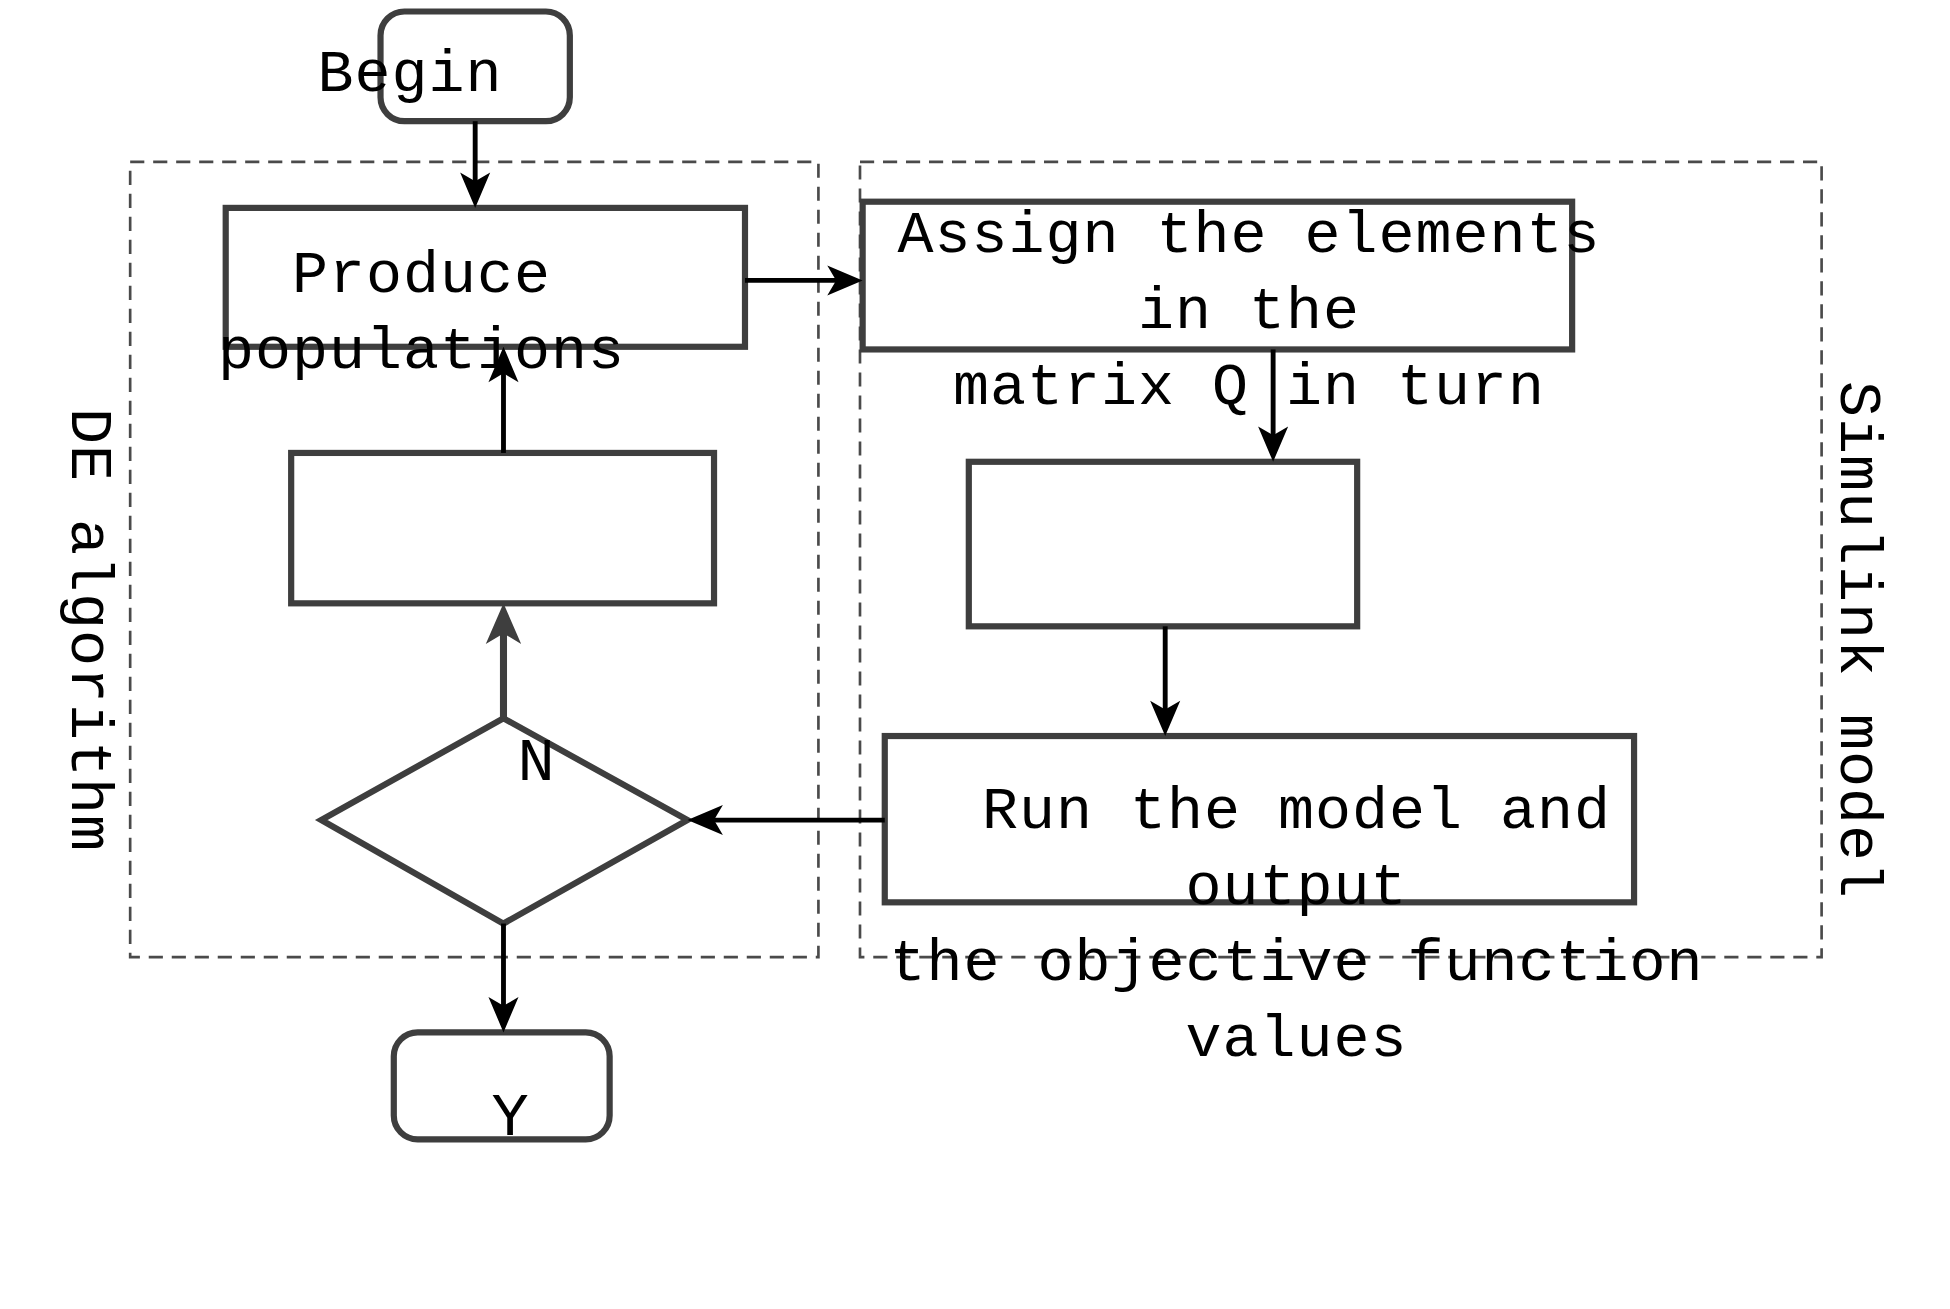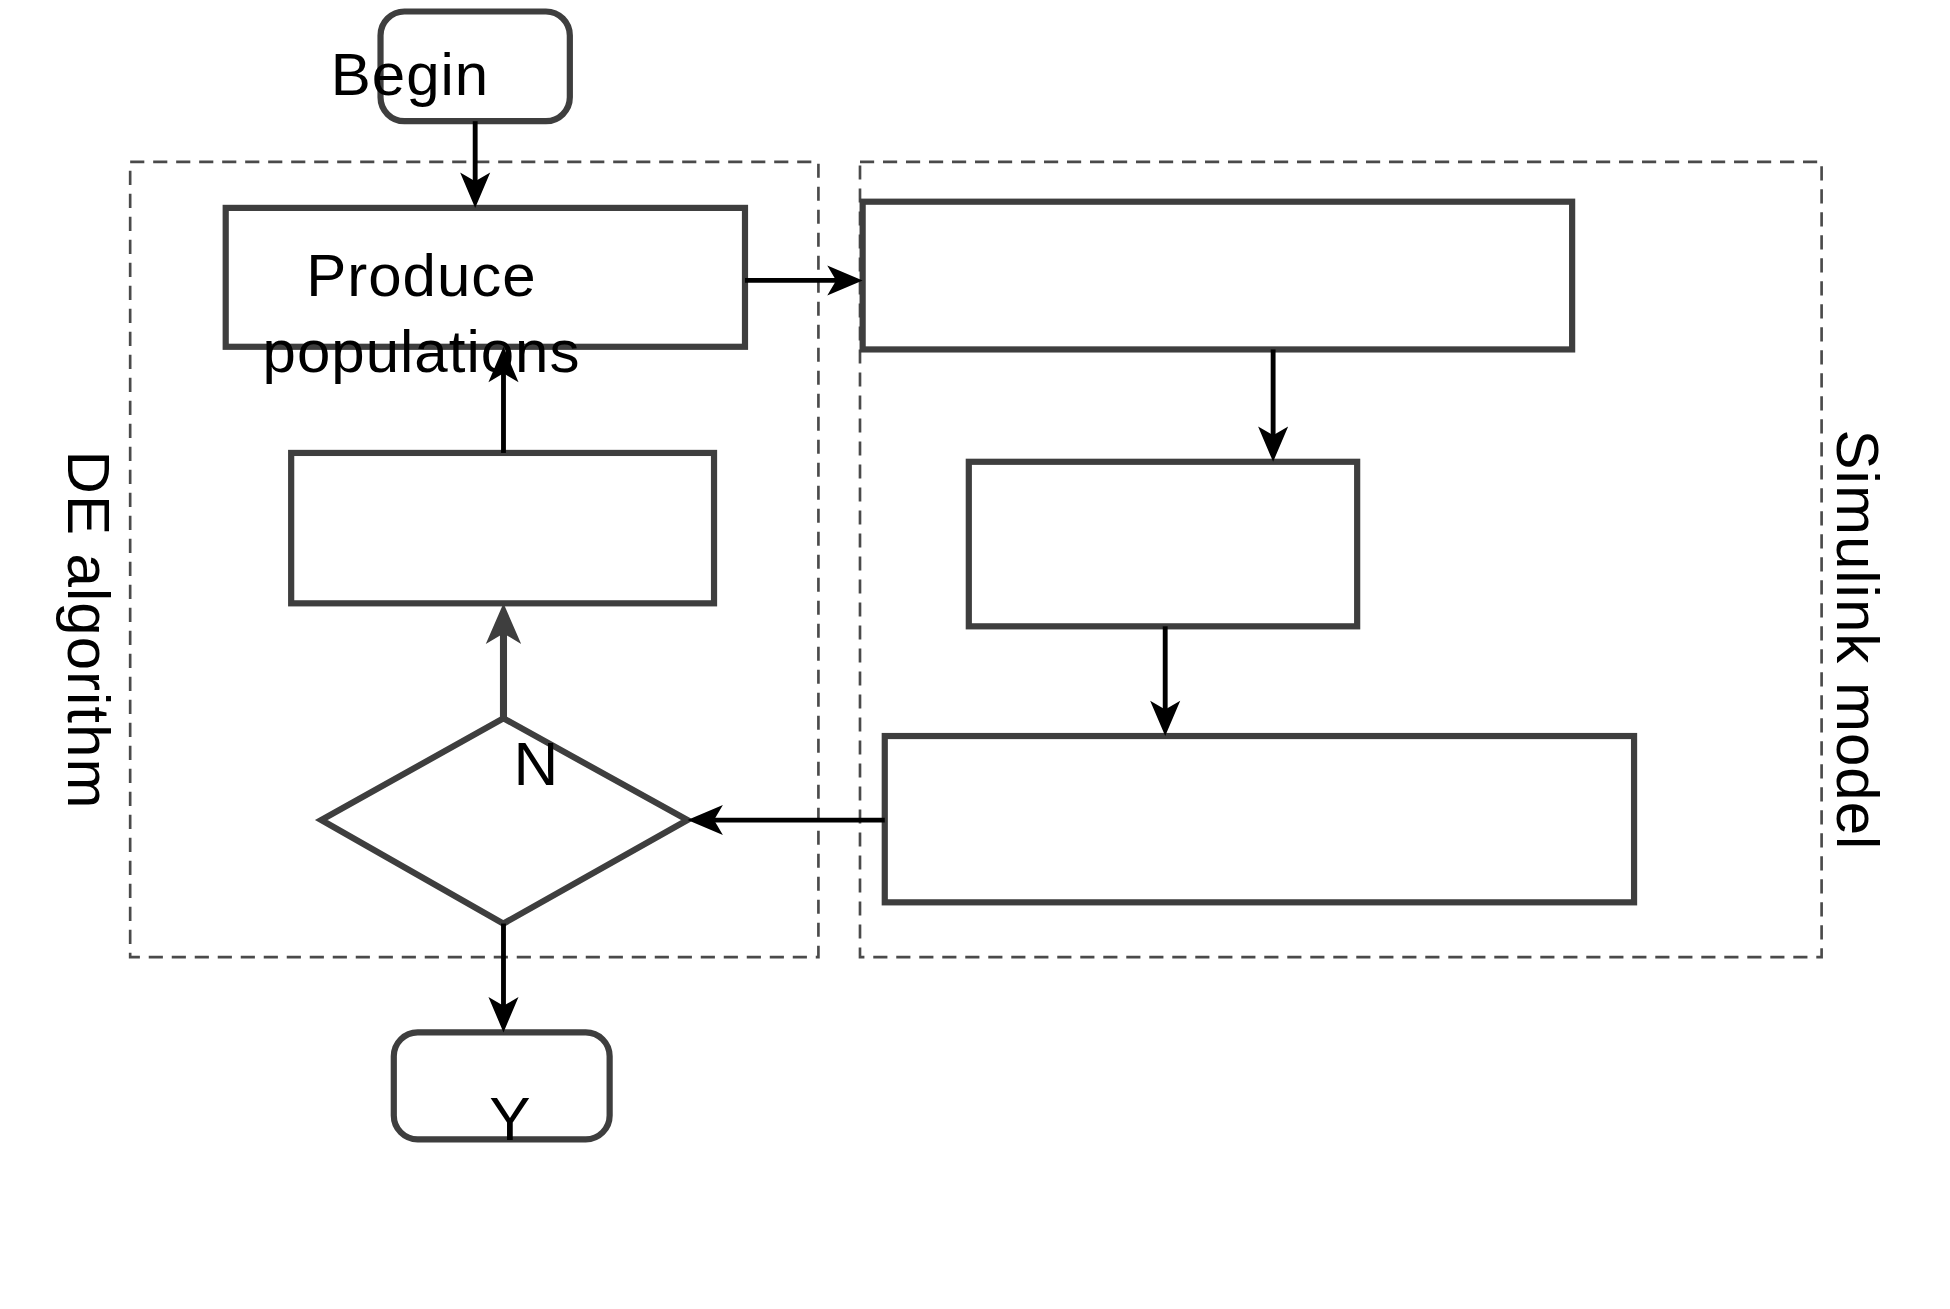--- a/index.html
+++ b/index.html
@@ -7,21 +7,21 @@
     --dash:#4a4a4a;
     --arrow:#000000;
     --text:#000000;
     --bg:#ffffff;
   }
   html,body{margin:0;padding:0;background:var(--bg);}
   .stage{
     position:relative;
     width:1950px;height:1158px;
     background:var(--bg);
-    font-family:Liberation Sans, sans-serif;
+    font-family:Liberation Mono, monospace;
     color:var(--text);
     overflow:hidden;
     border-radius:26px;
   }
   .stage svg{position:absolute;left:0;top:0;width:100%;height:100%;}
 
   
   .node-shape{fill:#ffffff;stroke:var(--line);stroke-width:7;}
   .container-shape{fill:none;stroke:var(--dash);stroke-width:3;stroke-dasharray:16 10;}
   .arrow-shaft{stroke:var(--arrow);stroke-width:5.5;fill:none;}
@@ -108,23 +108,27 @@
       <line class="arrow-shaft" x1="442" y1="1044" x2="442" y2="1139"></line>
       <polygon class="arrow-head" points="442,1167 425,1127 442,1137 459,1127"></polygon>
     </g>
   </svg>
 
   <div class="label" style="left:303px;top:13px;width:214px;height:124px;">Begin</div>
 
   <div class="label" style="left:128px;top:235px;width:587px;height:157px;">Produce
 populations</div>
 
+  <div class="label" style="left:848px;top:228px;width:802px;height:167px;">Assign the elements in the
+matrix Q in turn</div>
 
 
 
+  <div class="label" style="left:873px;top:832px;width:847px;height:188px;">Run the model and output
+the objective function values</div>
 
 
   <div class="label" style="left:318px;top:1167px;width:244px;height:121px;">End</div>
 
   <div class="branch-label" style="left:496px;top:727px;width:80px;height:72px;">N</div>
 
   <div class="branch-label" style="left:470px;top:1082px;width:80px;height:72px;">Y</div>
 
   <div class="vlabel" style="left:88px;top:630px;">DE algorithm</div>
 

